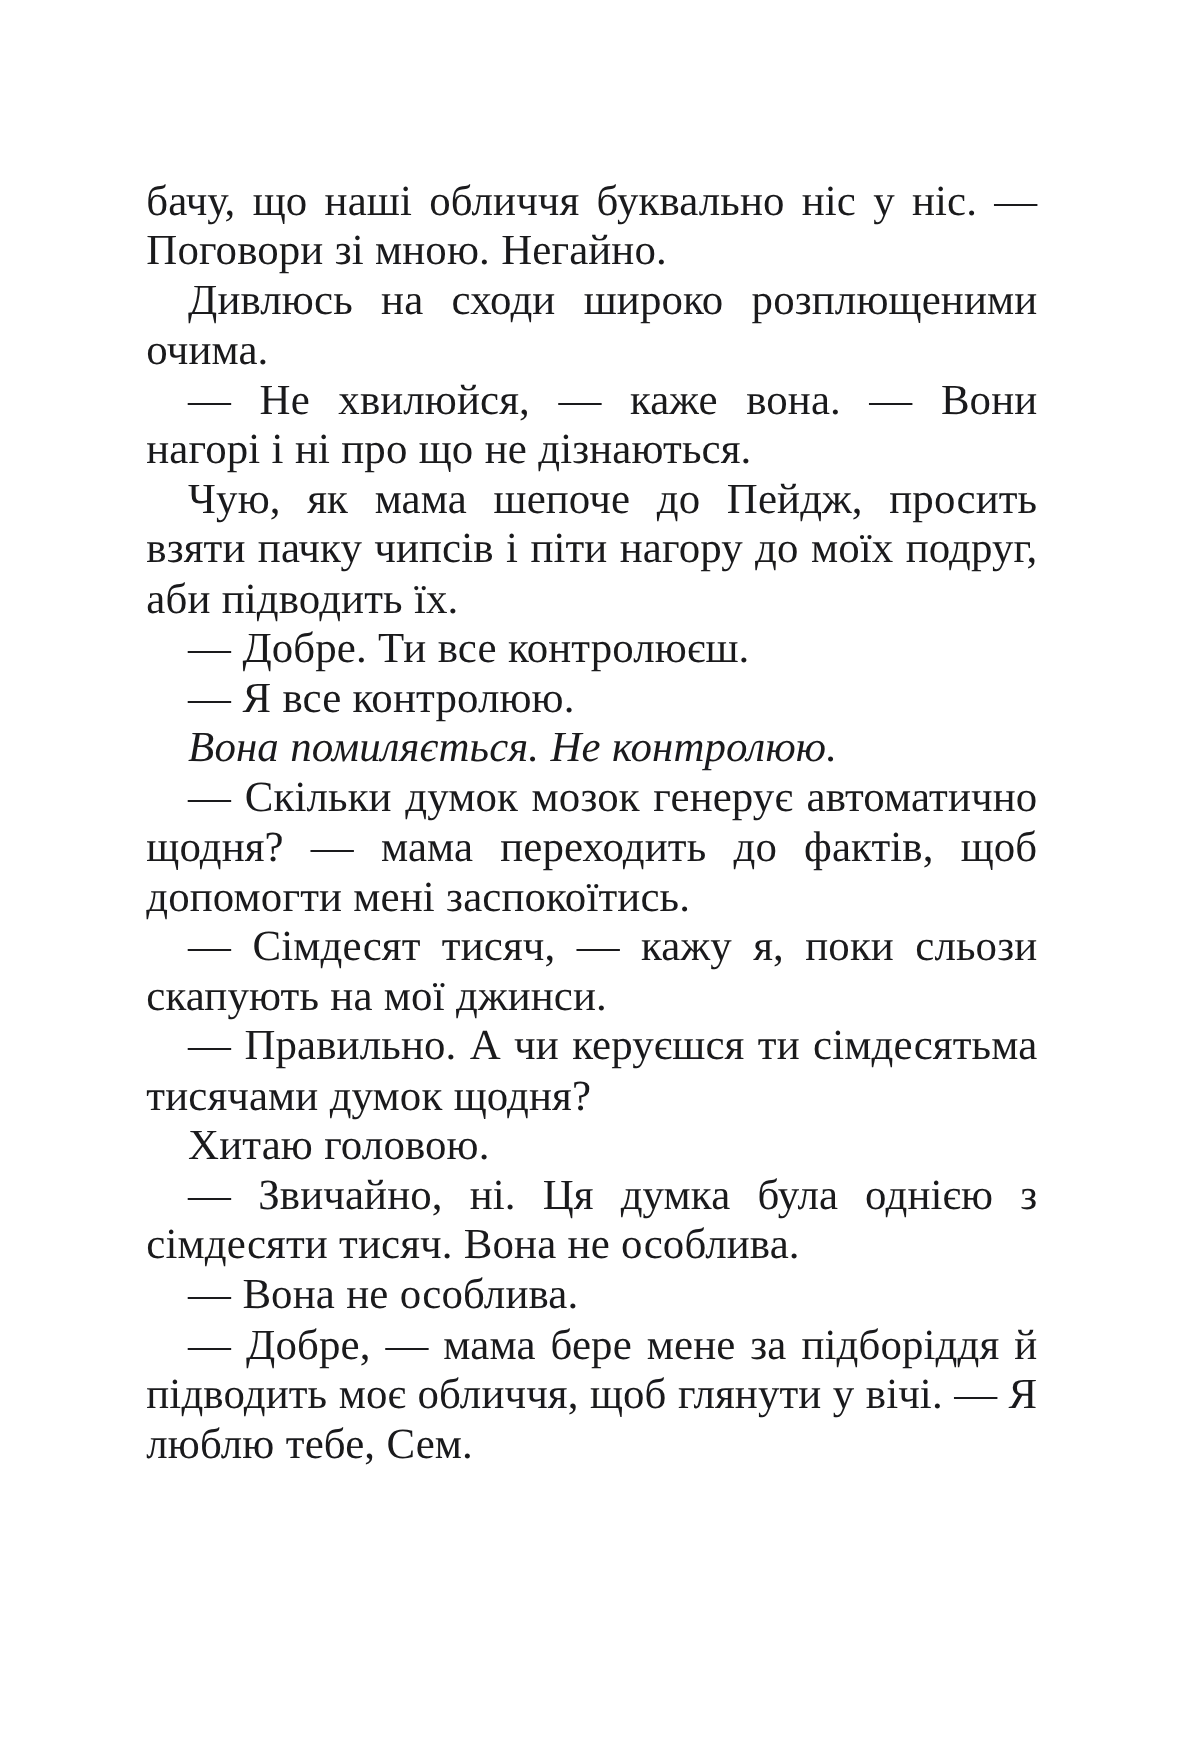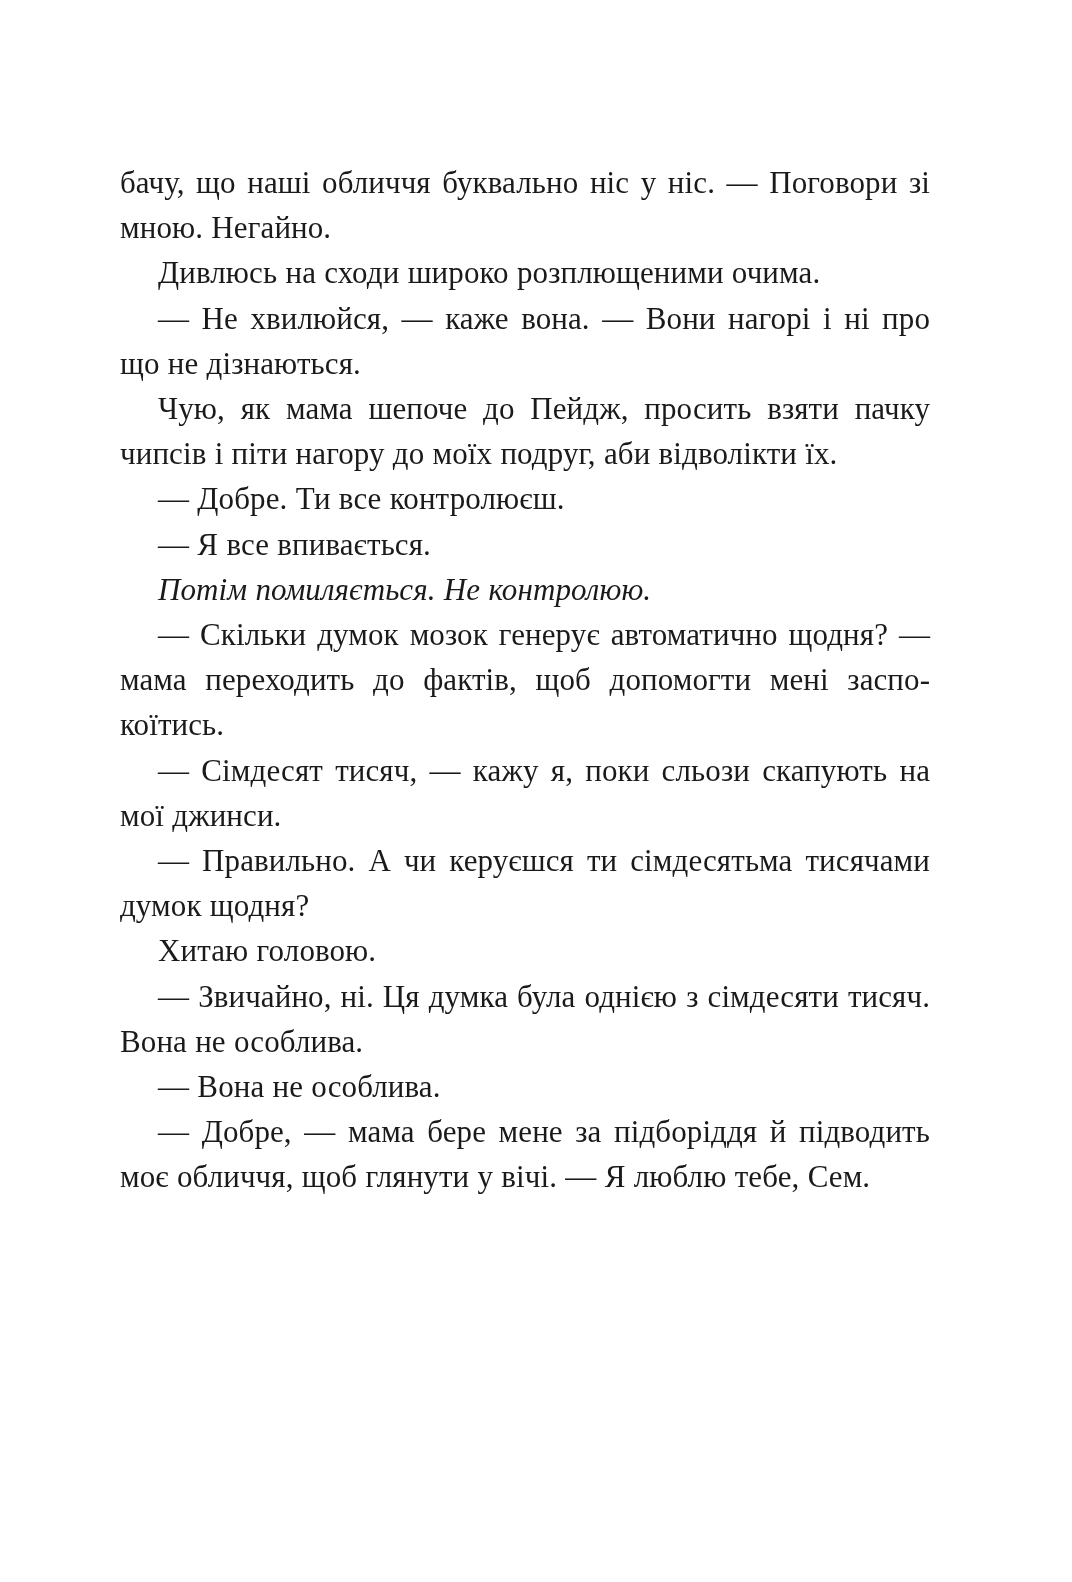--- a/index.html
+++ b/index.html
@@ -14,24 +14,24 @@
     height: 1582px;
     background: #ffffff;
     overflow: hidden;
     font-family: "Liberation Serif", "DejaVu Serif", serif;
     color: #1a1a1c;
     -webkit-font-smoothing: antialiased;
   }
 
   .text-block {
     position: absolute;
-    left: 120px;
+    left: 133px;
     top: 160px;
     width: 810px;
-    font-size: 31px;
+    font-size: 39px;
     line-height: 45.2px;
     text-align: justify;
     text-justify: inter-word;
     hyphens: manual;
     letter-spacing: 0.1px;
     word-spacing: 0.4px;
   }
 
   .para {
     margin: 0;
@@ -66,24 +66,24 @@
 </style>
 </head>
 <body>
 
 <div class="page">
 
   <div class="text-block">
       <p class="para no-indent">бачу, що наші обличчя буквально ніс у ніс. — Поговори зі мною. Негайно.</p>
       <p class="para">Дивлюсь на сходи широко розплющеними очима.</p>
       <p class="para">— Не хвилюйся, — каже вона. — Вони нагорі і ні про що не дізнаються.</p>
-      <p class="para">Чую, як мама шепоче до Пейдж, просить взяти пачку чипсів і піти нагору до моїх подруг, аби відволікти їх.</p>
+      <p class="para">Чую, як мама шепоче до Пейдж, просить взяти пачку чипсів і піти нагору до моїх подруг, аби підводить їх.</p>
       <p class="para">— Добре. Ти все контролюєш.</p>
-      <p class="para">— Я все впивається.</p>
-      <p class="para italic">Потім помиляється. Не контролюю.</p>
+      <p class="para">— Я все контролюю.</p>
+      <p class="para italic">Вона помиляється. Не контролюю.</p>
       <p class="para">— Скільки думок мозок генерує автоматично щодня? — мама переходить до фактів, щоб допомогти мені заспо­коїтись.</p>
       <p class="para">— Сімдесят тисяч, — кажу я, поки сльози скапують на мої джинси.</p>
       <p class="para">— Правильно. А чи керуєшся ти сімдесятьма тисячами думок щодня?</p>
       <p class="para">Хитаю головою.</p>
       <p class="para">— Звичайно, ні. Ця думка була однією з сімдесяти тисяч. Вона не особлива.</p>
       <p class="para">— Вона не особлива.</p>
       <p class="para">— Добре, — мама бере мене за підборіддя й підводить моє обличчя, щоб глянути у вічі. — Я люблю тебе, Сем.</p>
     </div>
 
 

